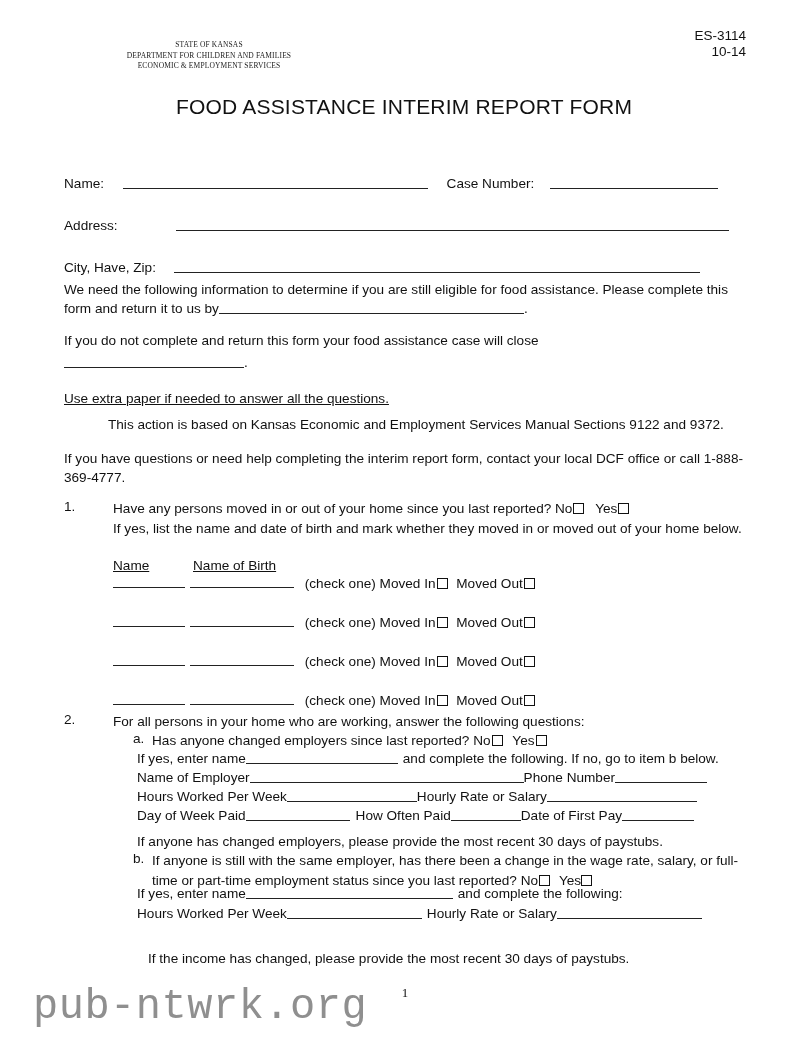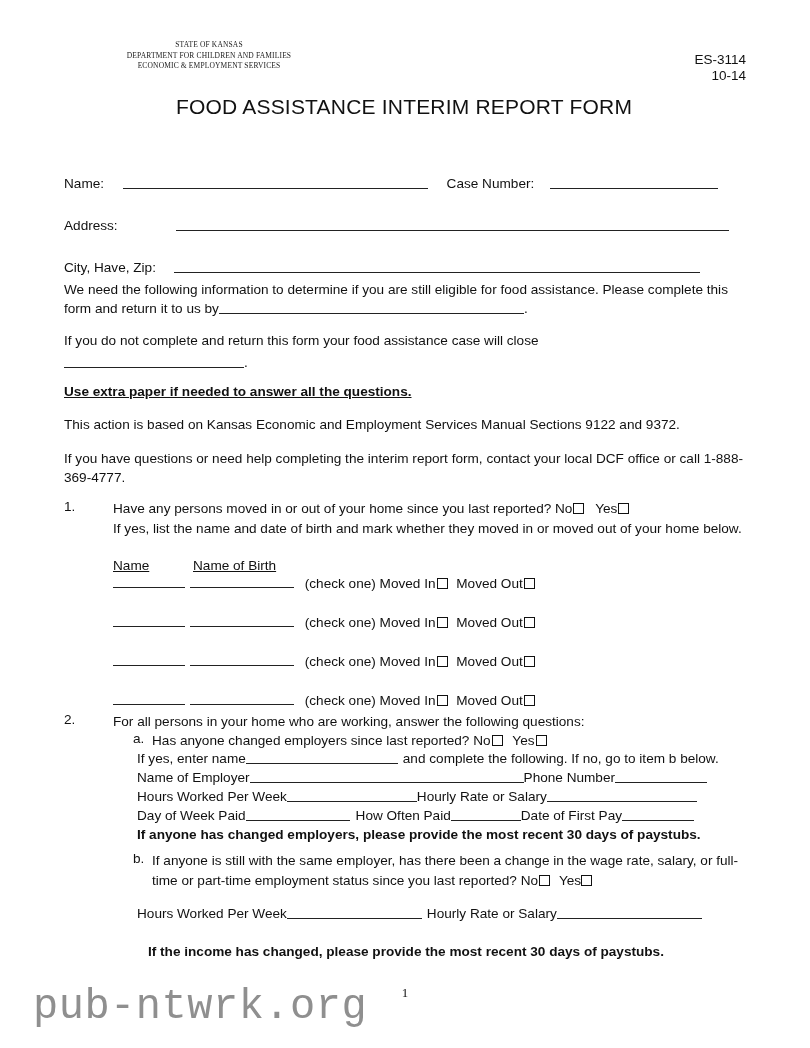--- a/index.html
+++ b/index.html
@@ -33,21 +33,21 @@
     text-align: center;
     font-family: "Liberation Serif", serif;
     font-size: 7.5px;
     line-height: 10.6px;
     letter-spacing: 0.15px;
     color: #1a1a1a;
   }
   .form-meta {
     position: absolute;
     right: 64px;
-    top: 52px;
+    top: 28px;
     text-align: right;
     font-size: 13.5px;
     line-height: 16px;
     color: #111;
   }
 
   .doc-title {
     position: absolute;
     left: 0;
     top: 95px;
@@ -60,21 +60,21 @@
   }
 
   
   .body-text {
     position: absolute;
     font-size: 13.6px;
     line-height: 18.5px;
     color: #111;
   }
   .left { left: 64px; }
-  .bold { font-weight: bold; }
+  .bold { font-weight: normal; margin-top: 7px; }
   .uline { text-decoration: underline; }
 
   
   .rule {
     display: inline-block;
     border-bottom: 1.1px solid #222;
     height: 0.8em;
     vertical-align: baseline;
     margin-bottom: -1px;
   }
@@ -211,21 +211,21 @@
     <span>We need the following information to determine if you are still eligible for food assistance. Please complete this form and return it to us by</span><span class="rule" style="width:305px;"></span><span>.</span>
   </div>
 
   <div class="body-text left" style="top:332px; width:682px;">
     <div>If you do not complete and return this form your food assistance case will close</div>
     <div style="margin-top:3px;"><span class="rule" style="width:180px;"></span><span>.</span></div>
   </div>
 
   <div class="body-text left bold uline" style="top:383px;">Use extra paper if needed to answer all the questions.</div>
 
-  <div class="body-text left" style="top:416px; width:682px;">This action is based on Kansas Economic and Employment Services Manual Sections 9122 and 9372.</div>
+  <div class="body-text left" style="top:416px; width:682px;margin-left:44px;">This action is based on Kansas Economic and Employment Services Manual Sections 9122 and 9372.</div>
 
   <div class="body-text left" style="top:450px; width:682px;">If you have questions or need help completing the interim report form, contact your local DCF office or call 1-888-369-4777.</div>
 
   <div class="q-num" style="top:499px;">1.</div>
   <div class="q-body" style="top:499px;">
     <div>
       <span>Have any persons moved in or out of your home since you last reported?</span>
       <span>No</span><span class="cbox"></span>
       <span style="margin-left:6px;">Yes</span><span class="cbox"></span>
     </div>
@@ -290,20 +290,23 @@
 
   <div class="body-text bold" style="left:137px; top:826px; width:620px;">If anyone has changed employers, please provide the most recent 30 days of paystubs.</div>
 
   <div class="sub-letter" style="left:133px; top:851px;">b.</div>
   <div class="sub-body" style="left:152px; top:851px; width:598px;">
     <span>If anyone is still with the same employer, has there been a change in the wage rate, salary, or full-time or part-time employment status since you last reported?</span>
     <span>No</span><span class="cbox"></span>
     <span style="margin-left:4px;">Yes</span><span class="cbox" style="margin-left:0;"></span>
   </div>
 
+  <div class="body-text" style="left:137px; top:885px; width:610px; white-space:nowrap;">
+    <span>If yes, enter name</span><span class="rule" style="width:207px;"></span><span style="margin-left:5px;">and complete the following:</span>
+  </div>
 
   <div class="body-text" style="left:137px; top:905px; width:610px; white-space:nowrap;">
     <span>Hours Worked Per Week</span><span class="rule" style="width:135px;"></span><span style="margin-left:5px;">Hourly Rate or Salary</span><span class="rule" style="width:145px;"></span>
   </div>
 
 
   <div class="body-text bold" style="left:137px; top:943px; width:620px;padding-left:11px;">If the income has changed, please provide the most recent 30 days of paystubs.</div>
 
   <div class="watermark">pub-ntwrk.org</div>
   <div class="page-no">1</div>

